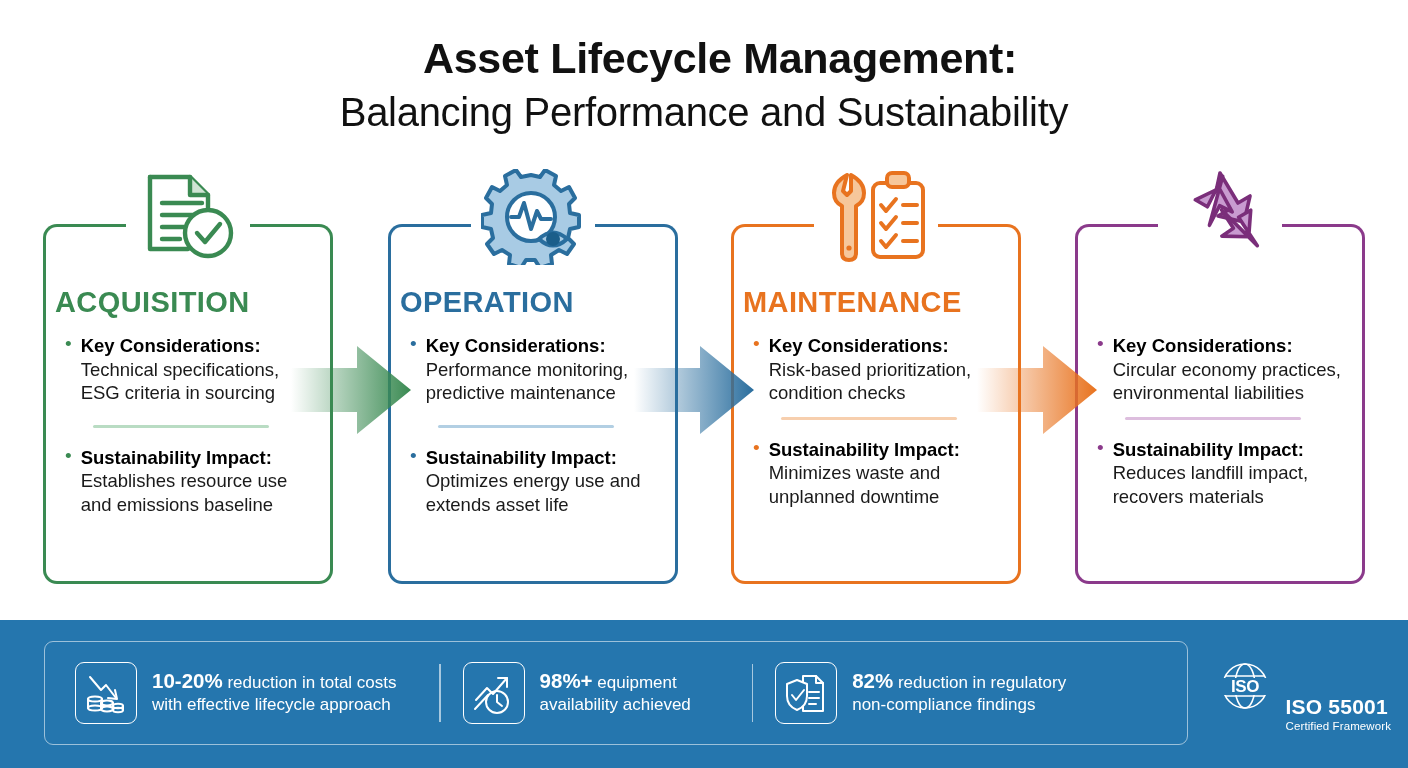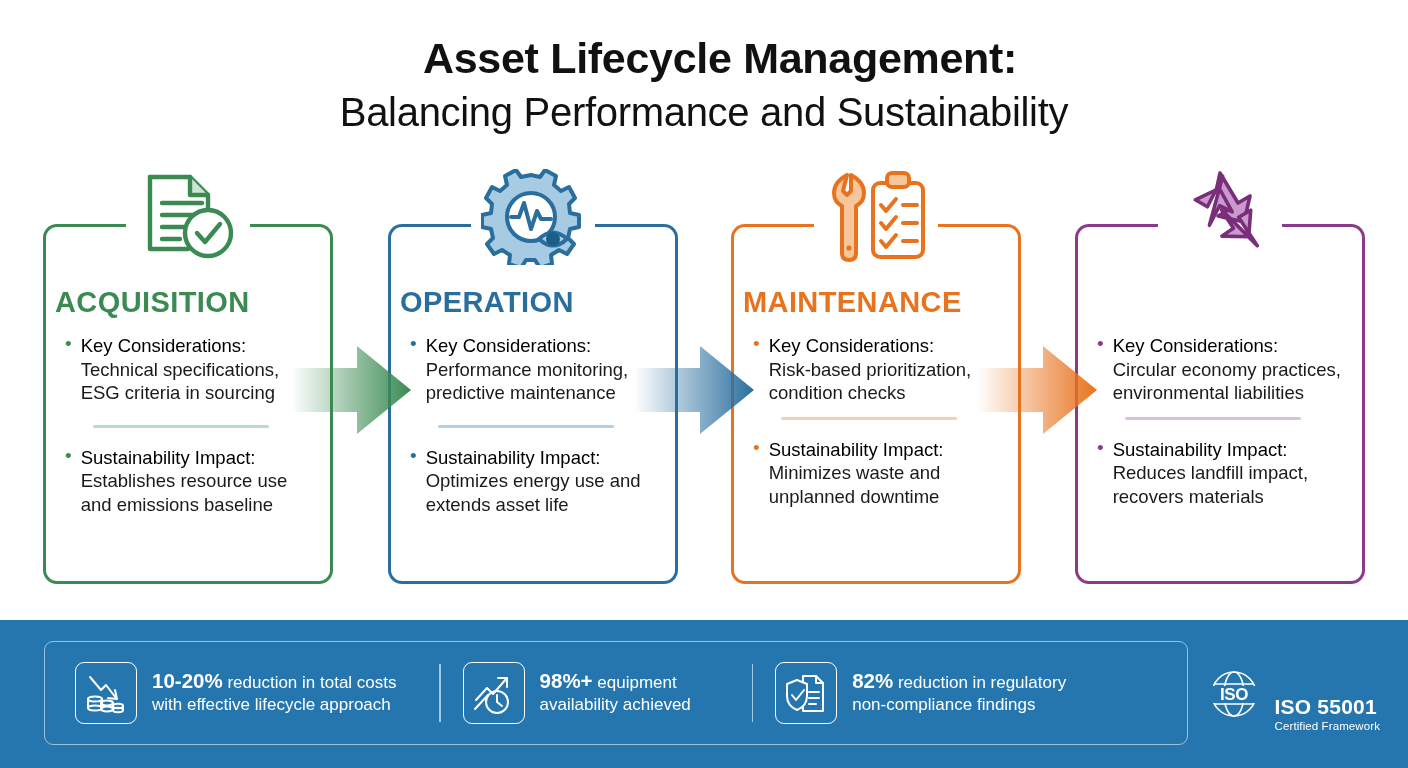--- a/index.html
+++ b/index.html
@@ -65,21 +65,21 @@
   .stage-title {
     position:absolute; top:62px; left:0; width:100%;
     text-align:left; font-size:29px; font-weight:bold; letter-spacing:0.4px;margin-left:12px;
   }
 
   
   .stage-body { position:absolute; top:110px; left:22px; right:12px; }
   .bullet-row { display:flex; gap:9px; align-items:flex-start; }
   .dot { font-size:19px; line-height:20px; flex:0 0 auto; }
   .bullet-text { font-size:18.5px; line-height:23.5px; color:#1a1a1a; }
-  .bullet-text b { font-weight:normal; color:#000000; display:block; }
+  .bullet-text b { font-weight:bold; color:#000000; display:block; }
 
   .sep { height:3px; border-radius:2px; margin:20px 0 18px 28px; width:176px; }
 
   
   .arrow { position:absolute; top:336px; width:120px; height:108px; }
   #arrow-1 { left:291px; }
   #arrow-2 { left:634px; }
   #arrow-3 { left:977px; }
   .arrow svg { display:block; width:120px; height:108px; }
 
@@ -100,22 +100,22 @@
   }
   .stat-text { color:#ffffff; font-size:17px; line-height:22px; }
   .stat-text b { font-weight:bold; font-size:20.5px; }
   .vdiv { width:1.6px; background:rgba(255,255,255,0.6); height:58px; flex:0 0 auto; }
 
   #stat-1 { margin-left:30px; }
   #stat-2 { }
   #stat-3 { }
 
   #iso-badge {
-    position:absolute; right:28px; top:50%; transform:translateY(-50%);
-    display:flex; align-items:center; gap:10px;
+    position:absolute; right:17px; top:50%; transform:translateY(-50%);
+    display:flex; align-items:flex-start; gap:10px;
   }
   #iso-label { color:#ffffff; }
   #iso-name { font-size:21px; font-weight:bold; line-height:24px; letter-spacing:0.2px;margin-top:40px; }
   #iso-sub { font-size:11.5px; line-height:14px; letter-spacing:0.1px; }
 </style>
 </head>
 <body>
 
 <div id="title-block">
   <div id="title-main">Asset Lifecycle Management:</div>

